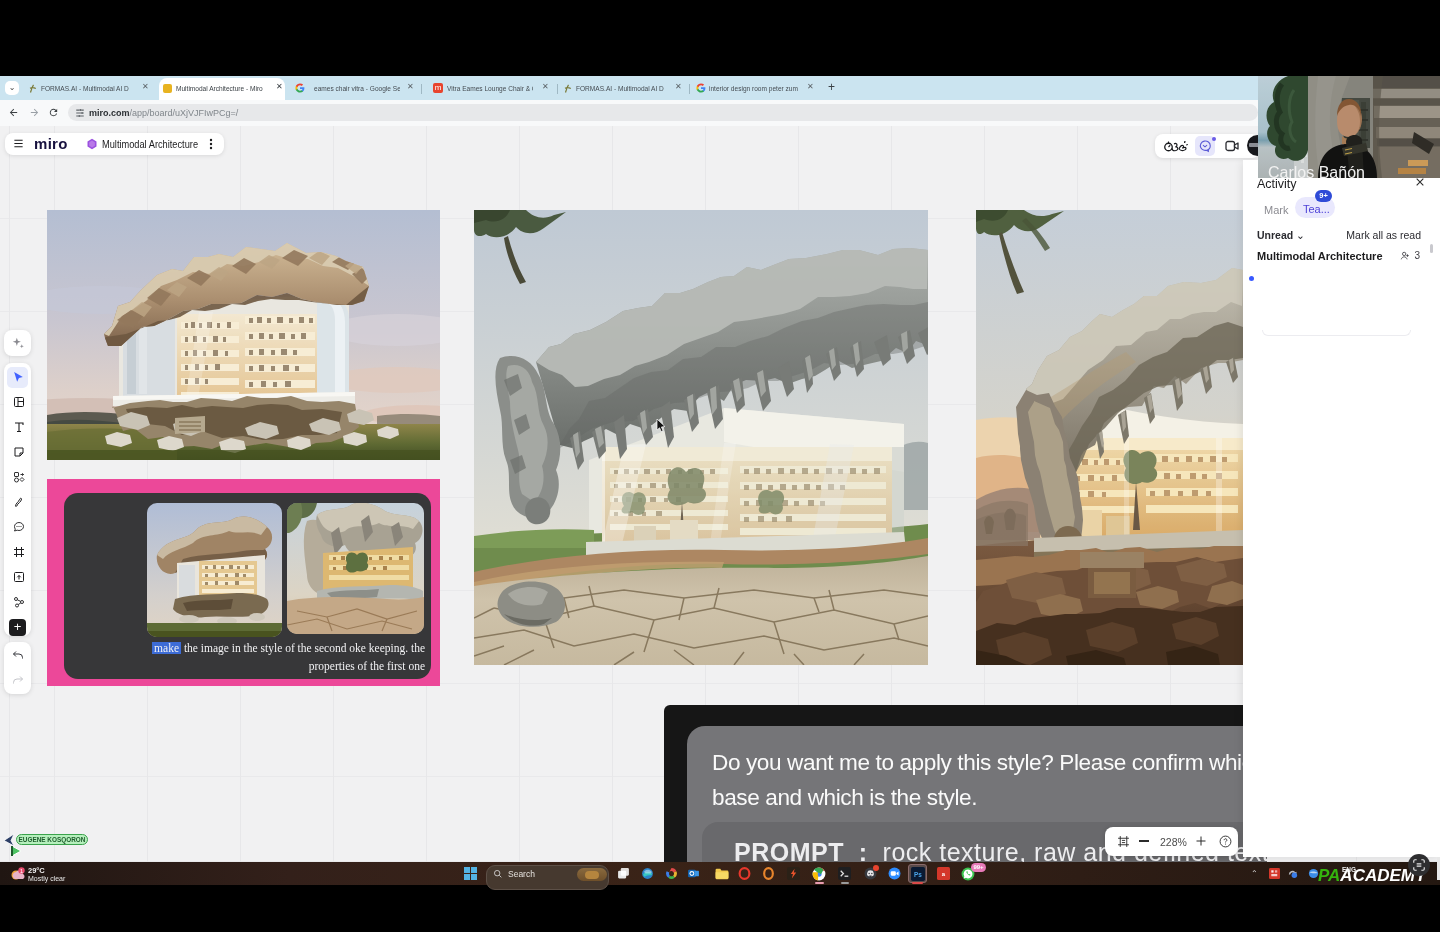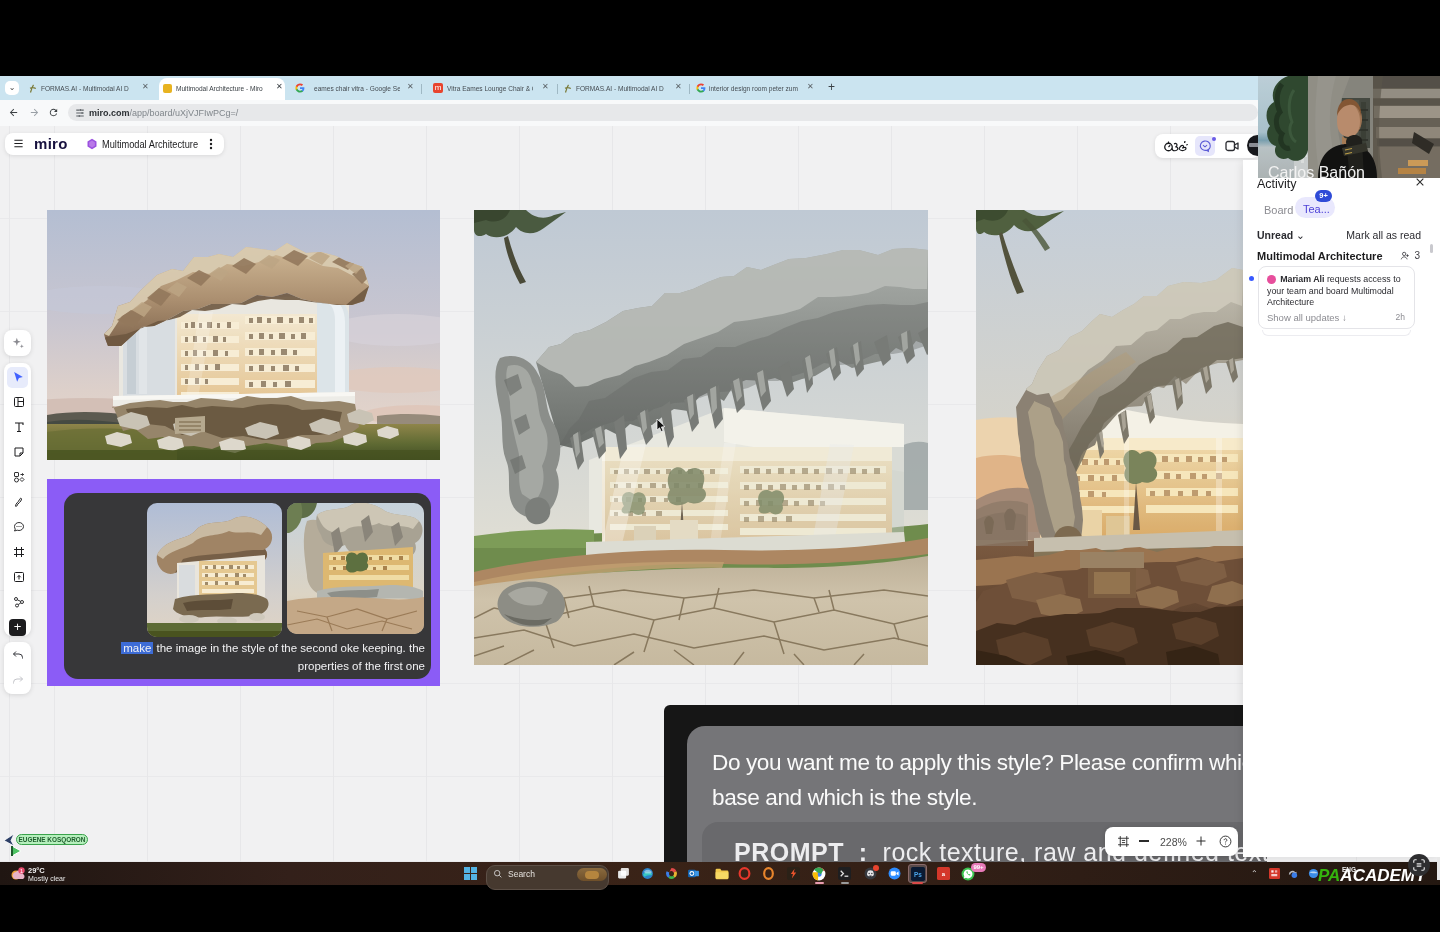--- a/index.html
+++ b/index.html
@@ -46,21 +46,21 @@
 #undobar { left:4px; top:516px; width:27px; height:52px; }
 
 
 #rtbar { left:1155px; top:8px; width:105px; height:24px; background:#fff; border-radius:8px;
   box-shadow:0 1px 4px rgba(0,0,0,.10); }
 
 
 #img1 { left:47px; top:84px; width:393px; height:250px; }
 #img2 { left:474px; top:84px; width:454px; height:455px; }
 #img3 { left:976px; top:84px; width:267px; height:455px; }
-#darkpanel { left:47px; top:353px; width:393px; height:207px; background:#8b5cf6; }
+#darkpanel { left:47px; top:353px; width:393px; height:207px; background:#ec4899;font-family:Liberation Serif, serif; }
 #chatbox { left:664px; top:579px; width:603px; height:157px; background:#161616; border-radius:6px 6px 0 0; overflow:hidden; }
 
 
 #zoombar { left:1105px; top:701px; width:133px; height:29px; background:#fff; border-radius:8px;
   box-shadow:0 1px 5px rgba(0,0,0,.18); }
 
 
 #actpanel { left:1243px; top:160px; width:197px; height:697px; background:#fff;
   box-shadow:-2px 2px 8px rgba(0,0,0,.08); }
 
@@ -929,40 +929,34 @@
           <circle cx="12" cy="16.6" r="1" fill="#2b2b2b"></circle>
         </svg>
     </div>
   </div>
 
   <div class="abs" id="actpanel">
     <div class="abs" style="left:14px;top:17px;font-size:12.5px;font-weight:normal;color:#1c1c1e">Activity</div>
     <svg class="icon" style="left:172px;top:17px" width="10" height="10" viewBox="0 0 24 24">
         <path d="M4 4l16 16M20 4 4 20" stroke="#2b2b2b" stroke-width="2.6"></path>
       </svg>
-    <div class="abs" style="left:21px;top:44px;font-size:11px;color:#8c8c92">Board</div>
+    <div class="abs" style="left:21px;top:44px;font-size:11px;color:#8c8c92">Mark</div>
     <div class="abs" style="left:52px;top:37px;width:40px;height:21px;background:#e9e8fd;border-radius:11px"></div>
     <div class="abs" style="left:60px;top:43px;font-size:11px;color:#4f43d8">Tea...</div>
     <div class="abs" style="left:72px;top:30px;width:17px;height:12px;background:#2f4bd7;border-radius:6px;color:#fff;font-size:7.5px;font-weight:bold;text-align:center;line-height:12px">9+</div>
     <div class="abs" style="left:14px;top:69px;font-size:10.5px;font-weight:bold;color:#2b2b30">Unread <span style="font-weight:normal">⌄</span></div>
     <div class="abs" style="right:19px;top:69px;font-size:10.5px;color:#2b2b30">Mark all as read</div>
     <div class="abs" style="left:14px;top:90px;font-size:11px;font-weight:bold;color:#1c1c1e">Multimodal Architecture</div>
     <svg class="icon" style="right:30px;top:91px" width="10" height="10" viewBox="0 0 24 24">
         <circle cx="10" cy="7" r="4" fill="none" stroke="#3c3c42" stroke-width="2"></circle>
         <path d="M3 20c1-4 4-6 7-6s6 2 7 6" fill="none" stroke="#3c3c42" stroke-width="2"></path>
         <path d="M18 8v6M15 11h6" stroke="#3c3c42" stroke-width="2"></path>
       </svg>
     <div class="abs" style="right:20px;top:90px;font-size:10px;color:#3c3c42">3</div>
     <div class="abs" style="left:6px;top:116px;width:5px;height:5px;background:#3859ff;border-radius:50%"></div>
-    <div class="abs" style="left:15px;top:106px;width:157px;height:63px;border:1px solid #e4e4e8;border-radius:8px;background:#fff">
-      <div class="abs" style="left:8px;top:8px;width:9px;height:9px;background:#e74e9c;border-radius:50%"></div>
-      <div class="abs" style="left:8px;top:7px;width:152px;font-size:9.3px;line-height:11.5px;color:#2b2b30;transform:scaleX(0.95);transform-origin:0 0"><span style="opacity:0">●● </span><b>Mariam Ali</b> requests access to your team and board Multimodal Architecture</div>
-      <div class="abs" style="left:8px;top:45px;font-size:9.5px;color:#8c8c92">Show all updates ↓</div>
-      <div class="abs" style="right:9px;top:45px;font-size:8.5px;color:#8c8c92">2h</div>
-    </div>
     <div class="abs" style="left:19px;top:170px;width:149px;height:6px;border:1px solid #ececf0;border-top:none;border-radius:0 0 8px 8px"></div>
     <div class="abs" style="left:187px;top:84px;width:3px;height:9px;background:#c9c9ce;border-radius:2px"></div>
   </div>
 
   <div class="abs" id="webcam">
     <svg width="182" height="102" viewBox="0 0 182 102" preserveAspectRatio="none">
       <defs>
         <linearGradient id="wcsky" x1="0" y1="0" x2="0" y2="1">
           <stop offset="0" stop-color="#c8dce6"></stop>
             <stop offset="0.55" stop-color="#b2cdd9"></stop>

